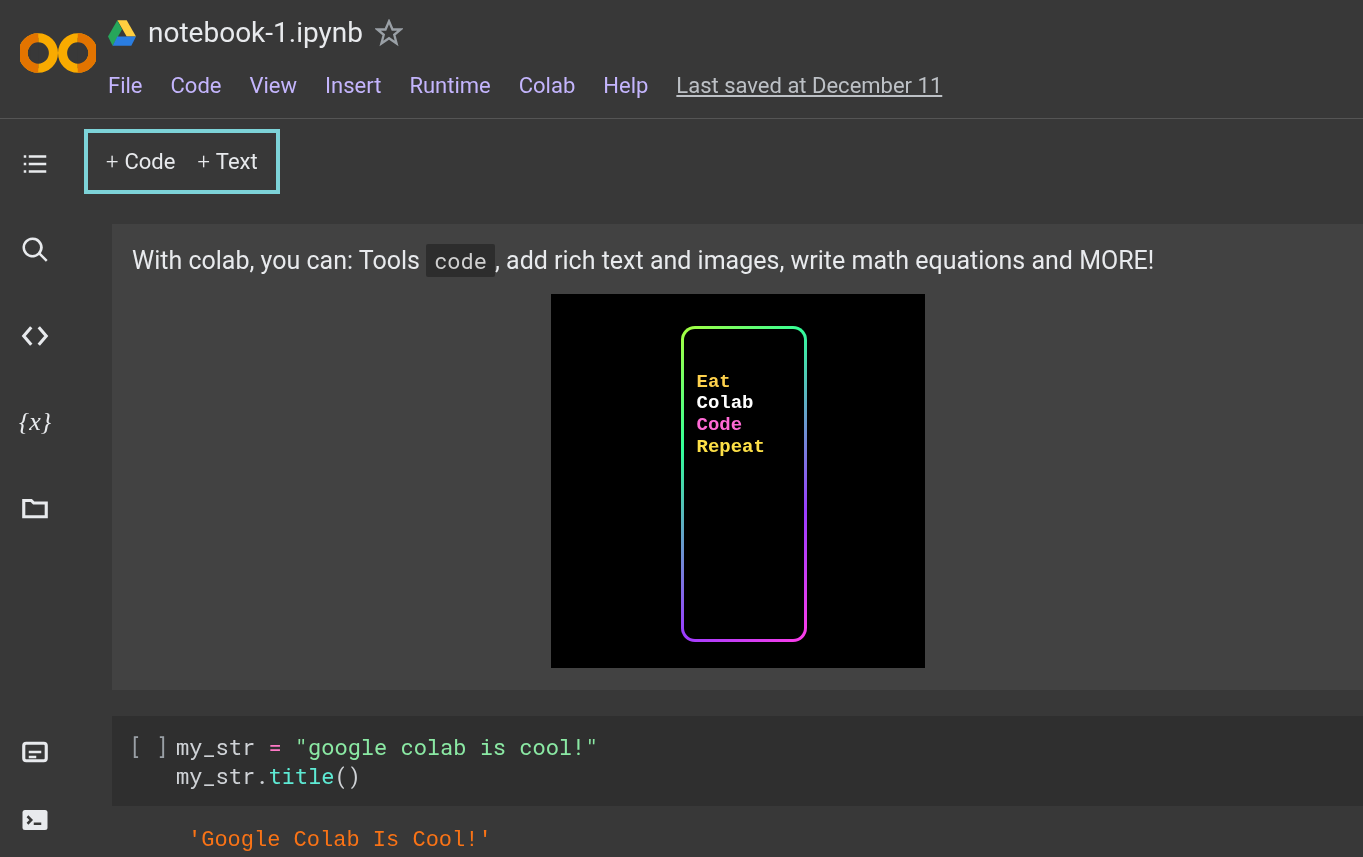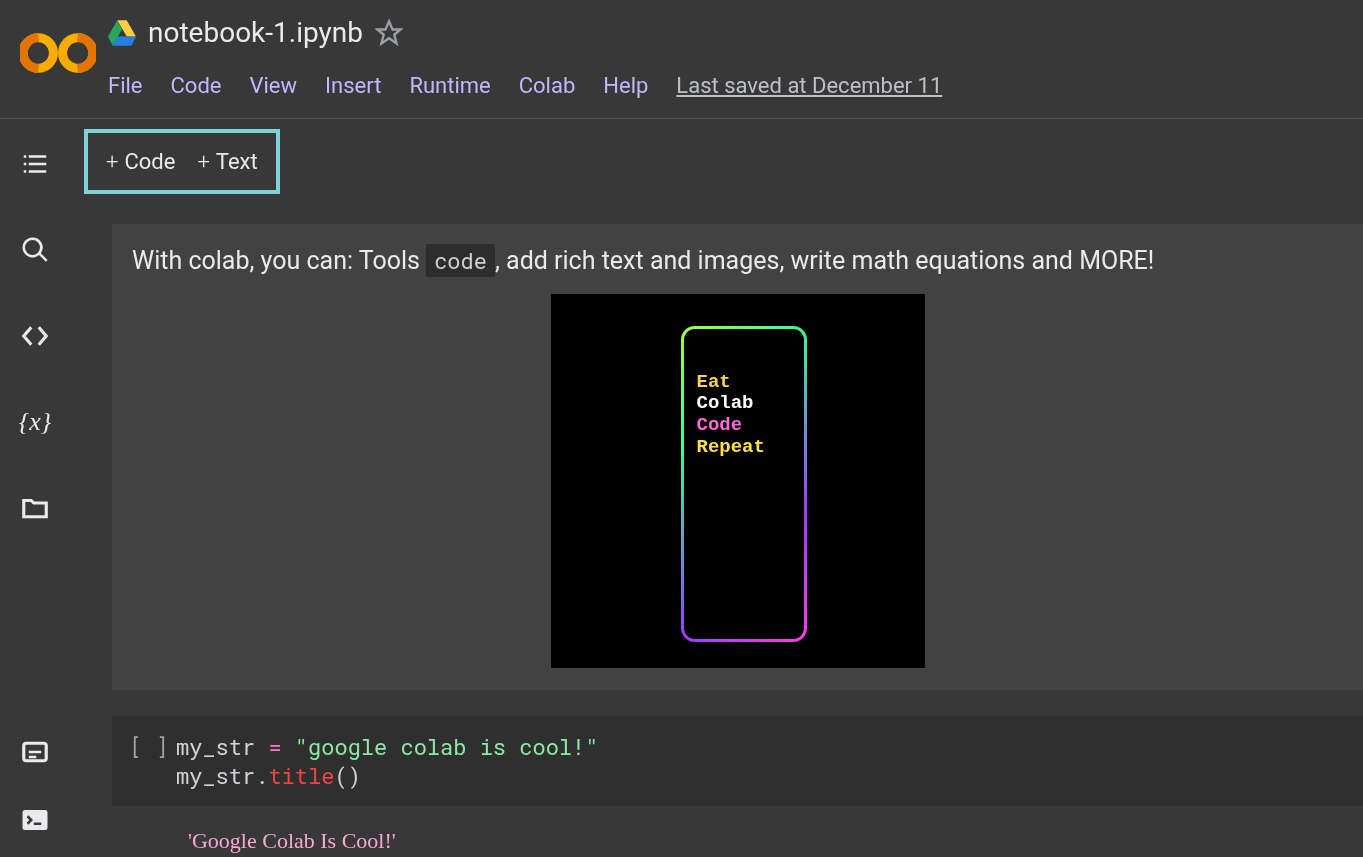--- a/index.html
+++ b/index.html
@@ -180,27 +180,27 @@
 }
 .prompt {
   color: #9aa0a6;
   width: 54px;
   flex-shrink: 0;
   text-align: center;
 }
 .code-body { white-space: pre; color: #cfd2d6; }
 .tok-eq  { color: #ff79c6; }
 .tok-str { color: #8be9a4; }
-.tok-fn  { color: #ef4444; text-align: center; }
+.tok-fn  { color: #5eead4; text-align: center; }
 .output-cell {
   margin: 22px 0 0 42px;
-  font-family: Liberation Serif, serif;
+  font-family: Liberation Mono, monospace;
   font-size: 22px;
   padding-left: 76px;
-  color: #f9a8d4;
+  color: #f97316;
 }
 </style>
 </head>
 <body>
 
 <div class="header">
   <svg class="logo" viewBox="0 0 100 60">
     <circle cx="24" cy="30" r="20" fill="none" stroke="#f9ab00" stroke-width="12"></circle>
     <circle cx="76" cy="30" r="20" fill="none" stroke="#f9ab00" stroke-width="12"></circle>
     <rect x="14" y="10" width="10" height="40" fill="#383838"></rect>

